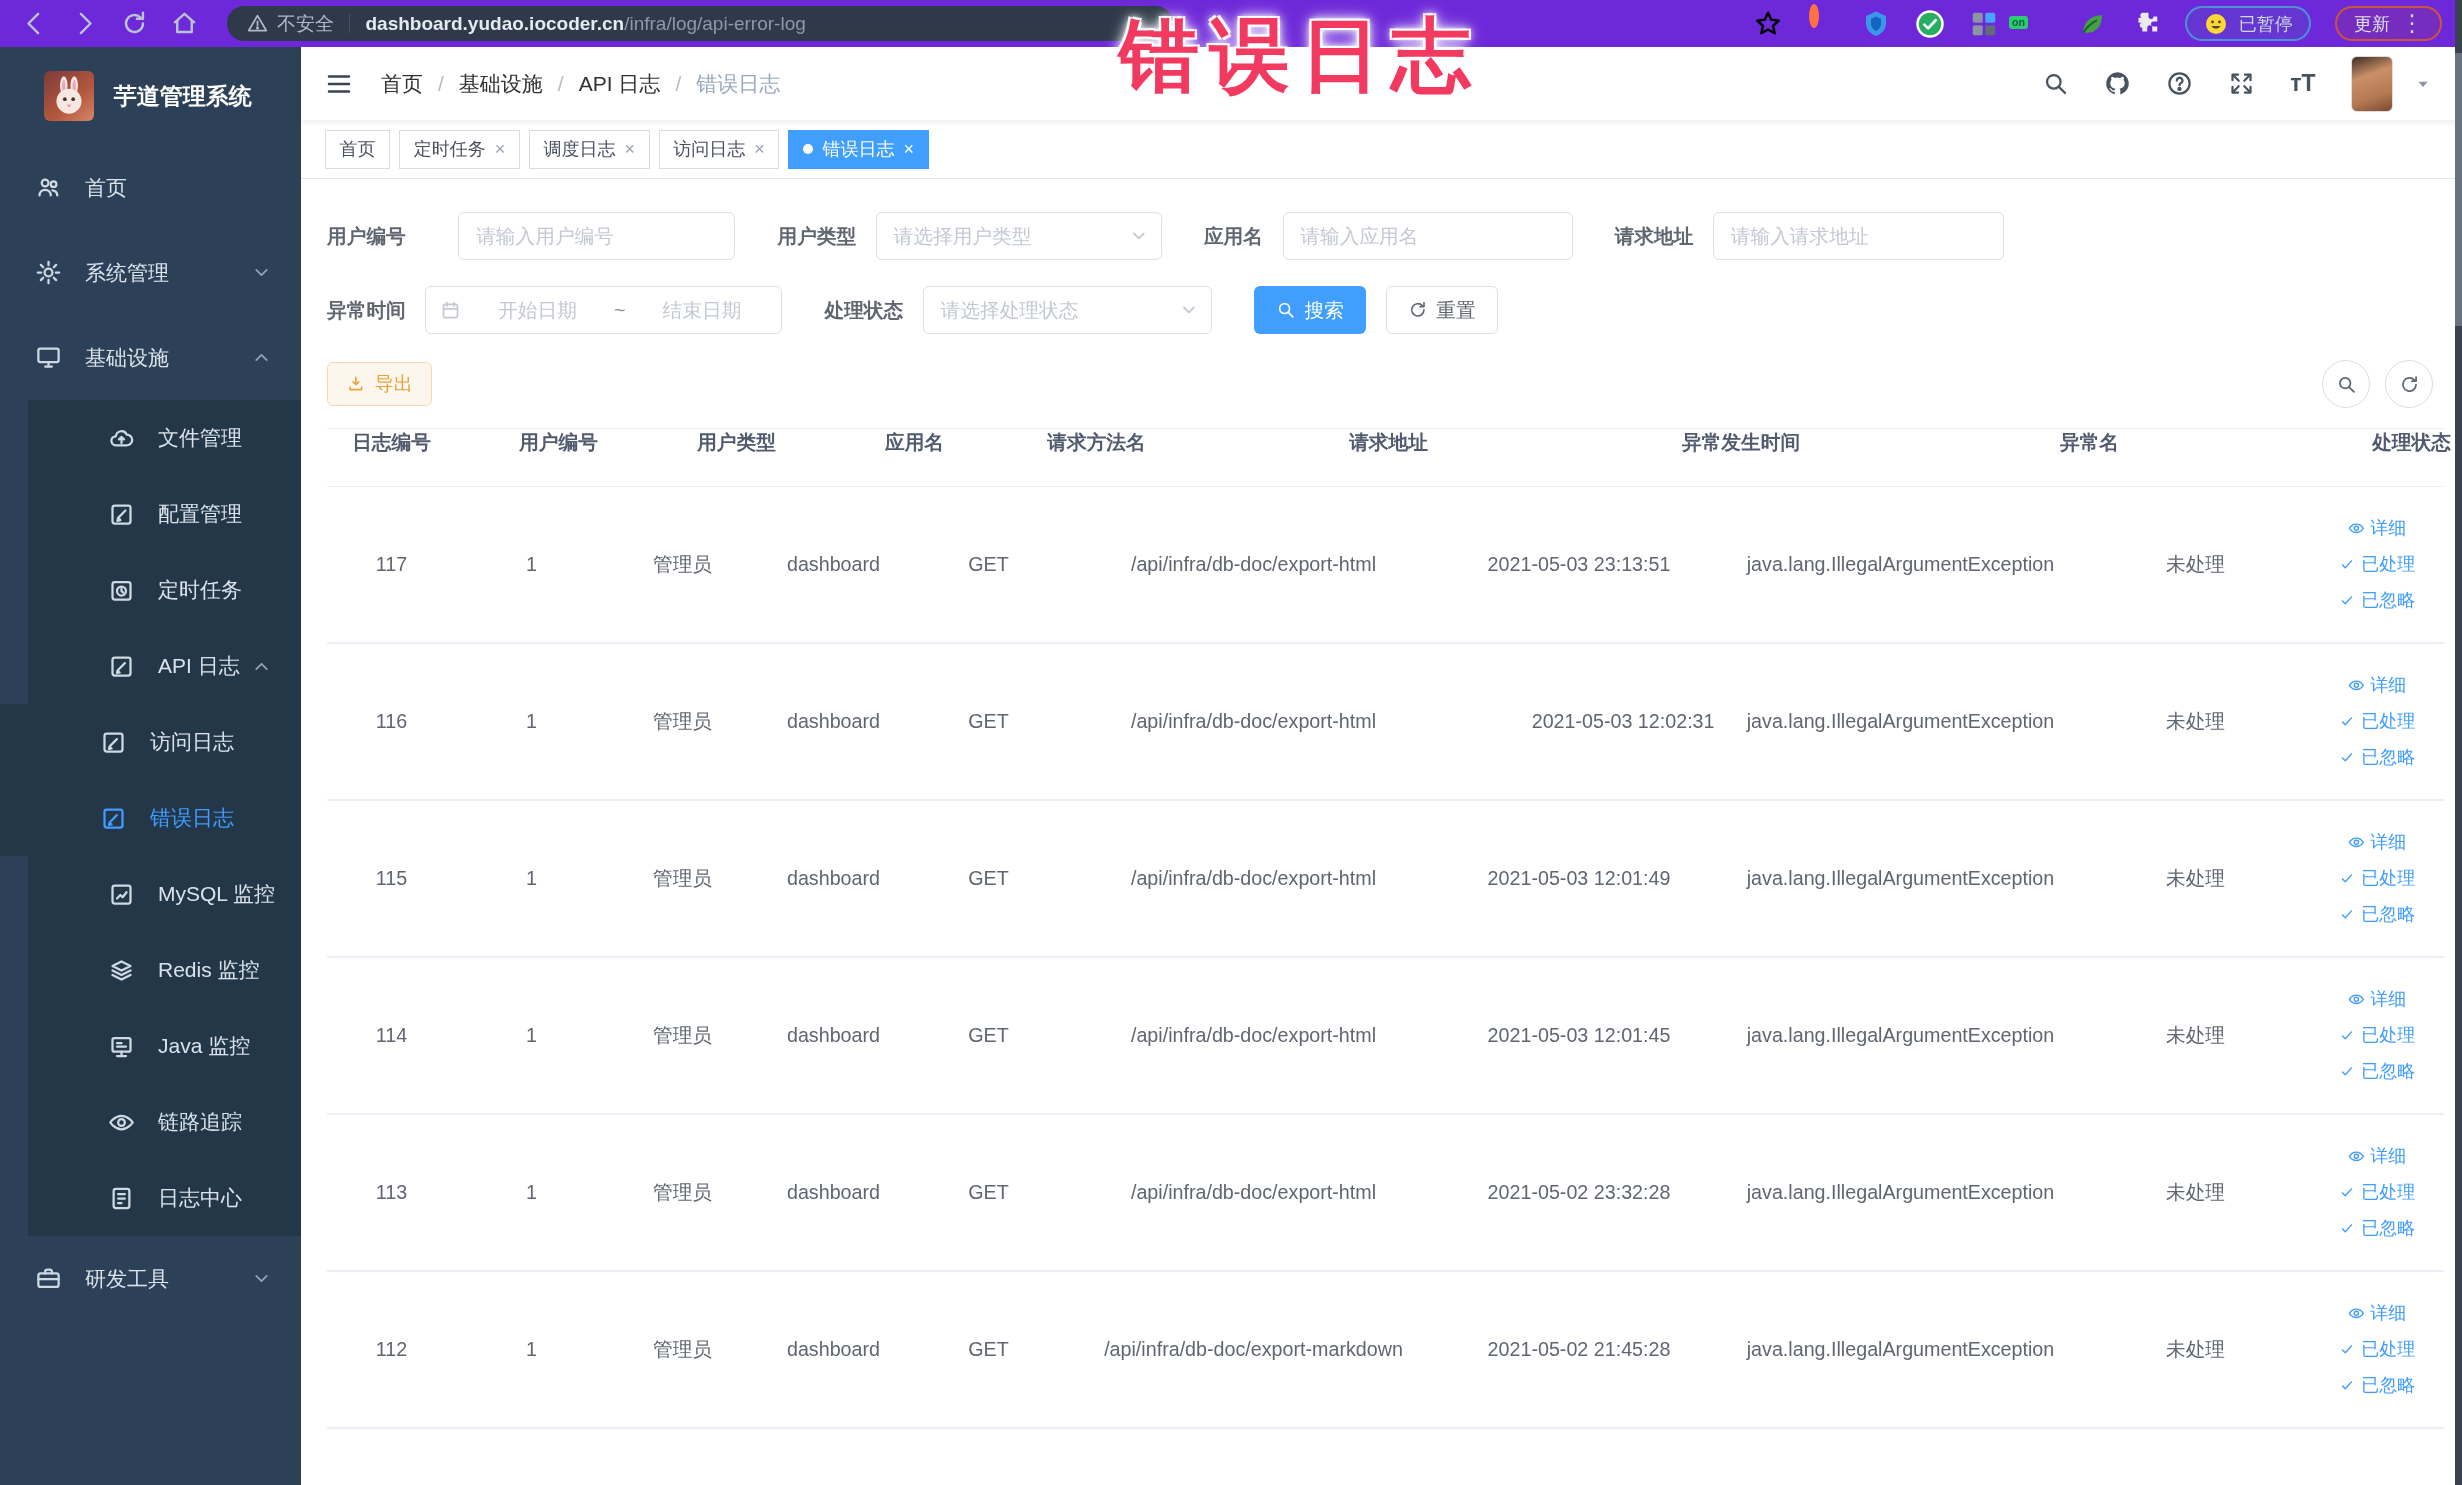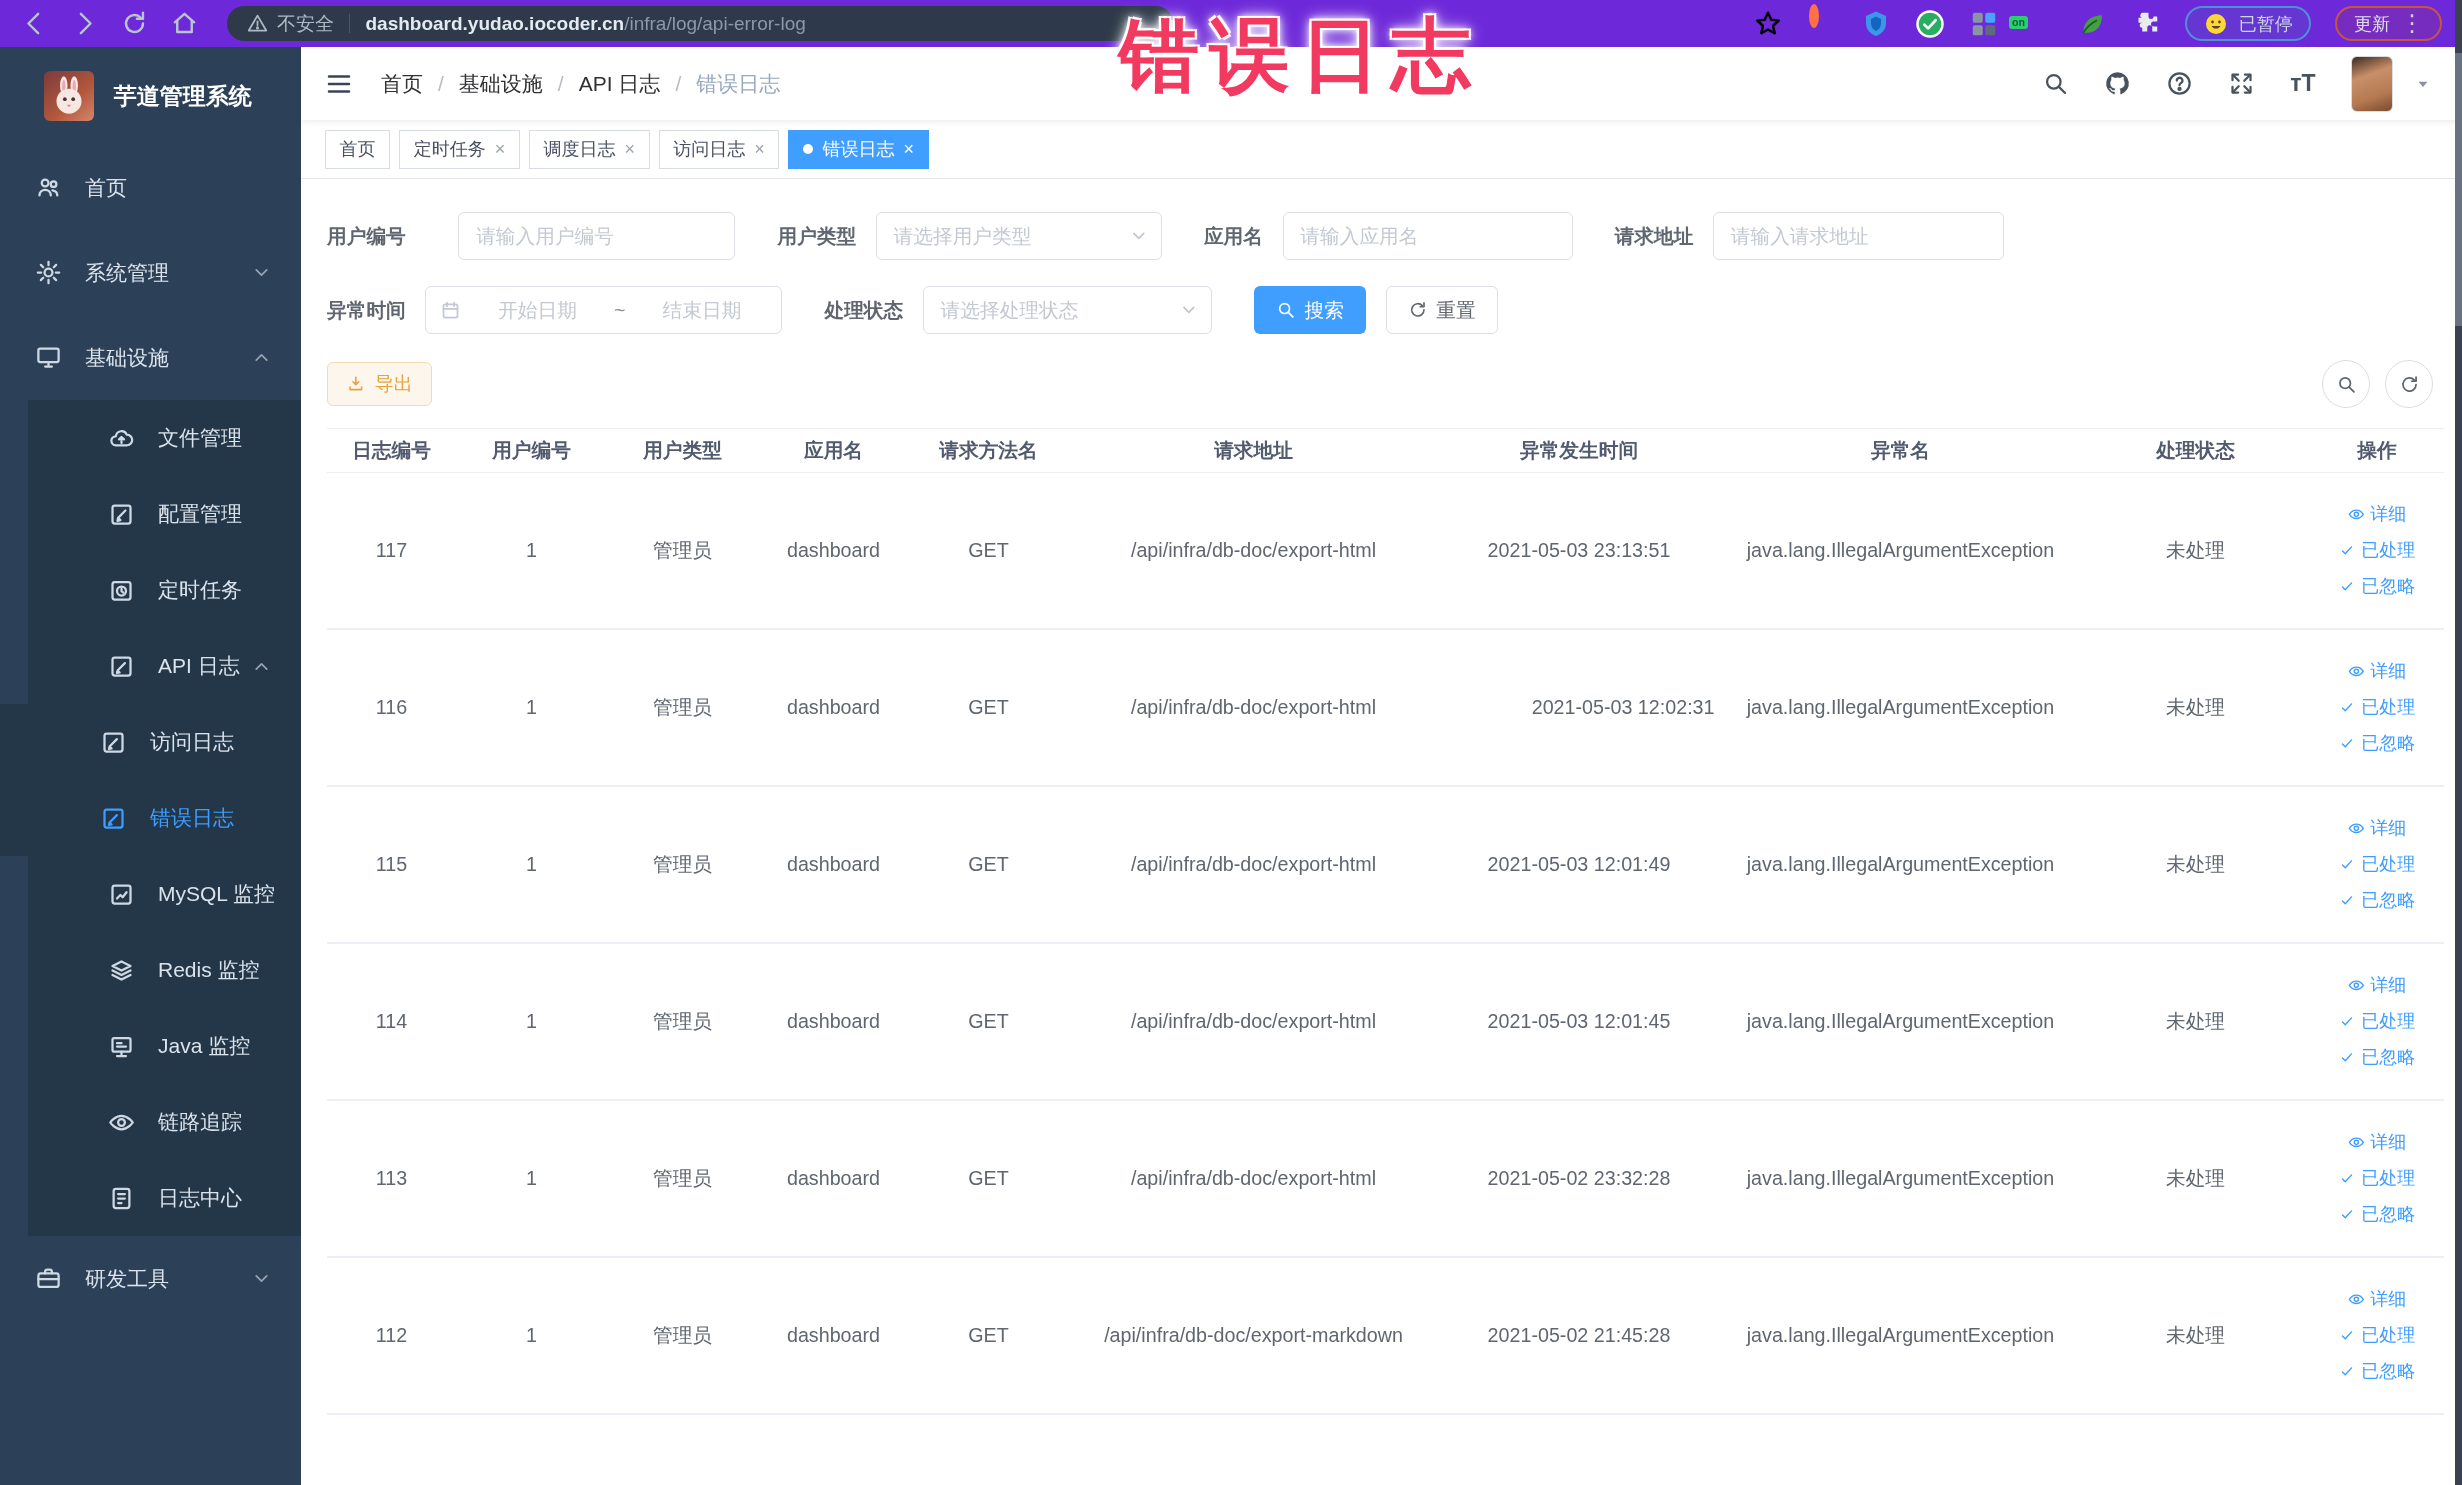--- a/index.html
+++ b/index.html
@@ -84,21 +84,21 @@
   .btn-primary { background:#409eff; color:#fff; }
   .btn-plain { background:#fff; border-color:#dcdfe6; color:#5f6670; margin-left:19.7px; }
   .btn-warning { background:#fdf6ec; border-color:#f5dab1; color:#e6a23c; height:44px; font-size:19px; padding:0 18px; }
 
   .toolbar { display:flex; align-items:center; margin:6px 0 19.7px; }
   .circles { margin-left:auto; display:flex; gap:15px; margin-right:10.6px; }
   .cbtn { width:48px; height:48px; border-radius:50%; border:1.5px solid #dbdde2; display:flex; align-items:center; justify-content:center; color:#5f6670; background:#fff; cursor:pointer; }
   .cbtn .i { width:21px; height:21px; }
 
   
-  .thead { display:flex; align-items:center; border-top:1.5px solid #eceef4; border-bottom:1.5px solid #eceef4; height:45px; }
+  .thead { display:flex; align-items:flex-start; border-top:1.5px solid #eceef4; border-bottom:1.5px solid #eceef4; height:59px;gap:27px; }
   .th { font-size:19.7px; font-weight:bold; color:#515a6e; text-align:center; flex:none; padding:0 4.5px; }
   .trow { display:flex; align-items:center; border-bottom:2.3px solid #edeff6; height:157px; }
   .td { font-size:19.7px; color:#5f6670; text-align:center; flex:none; padding:0 4.5px; word-break:break-all; }
   .actions { display:flex; flex-direction:column; align-items:center; gap:12px; }
   .alink { color:#3f9dff; font-size:18px; display:inline-flex; align-items:center; gap:6px; cursor:pointer; white-space:nowrap; }
   .alink .i { width:16.7px; height:16.7px; }
 
   
   .watermark { position:absolute; left:1119px; top:3px; font-size:80px; font-weight:bold; letter-spacing:10.6px; color:#f23a60; z-index:50; pointer-events:none; white-space:nowrap;
     text-shadow:0 0 6px #fff,0 0 10.6px #fff,0 0 16.7px #fff,2.3px 2.3px 0 rgba(255,255,255,.95),-2.3px -2.3px 0 rgba(255,255,255,.95),2.3px -2.3px 0 rgba(255,255,255,.9),-2.3px 2.3px 0 rgba(255,255,255,.9); }

